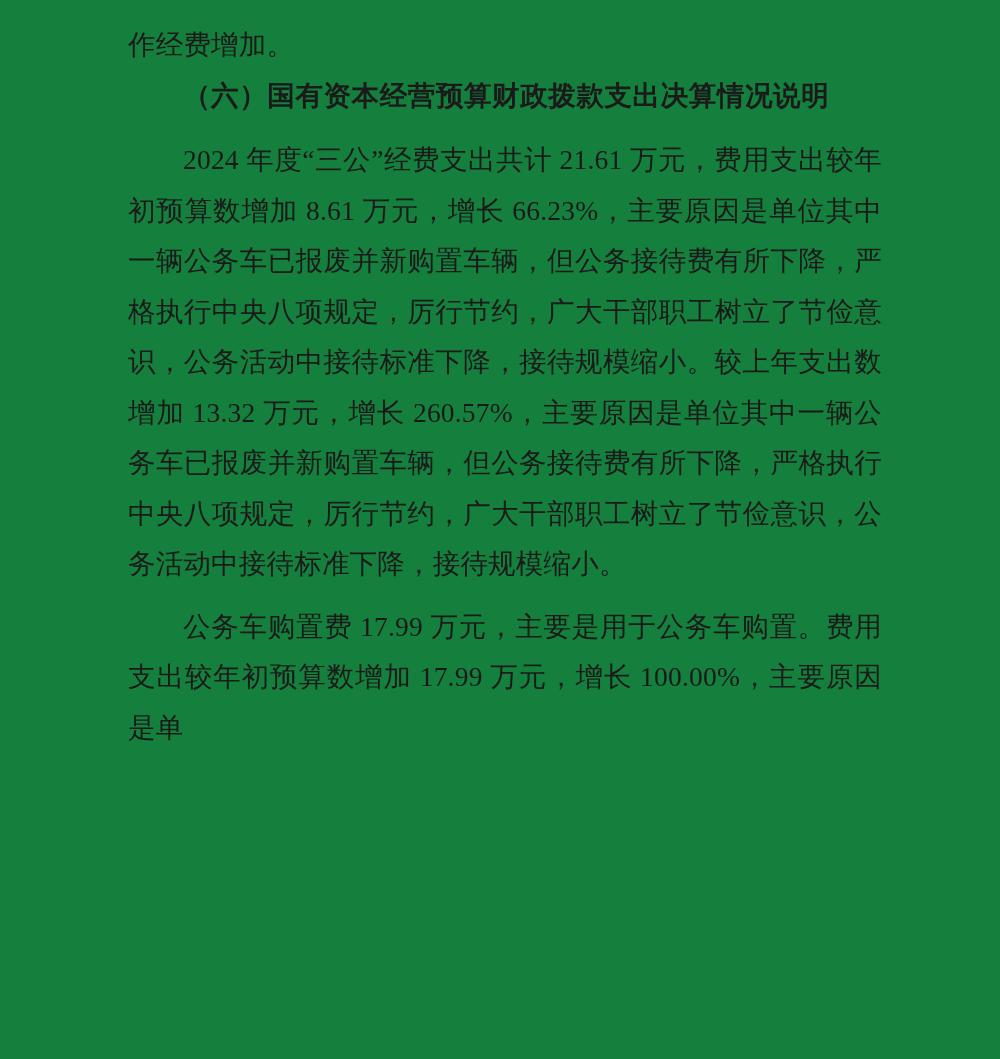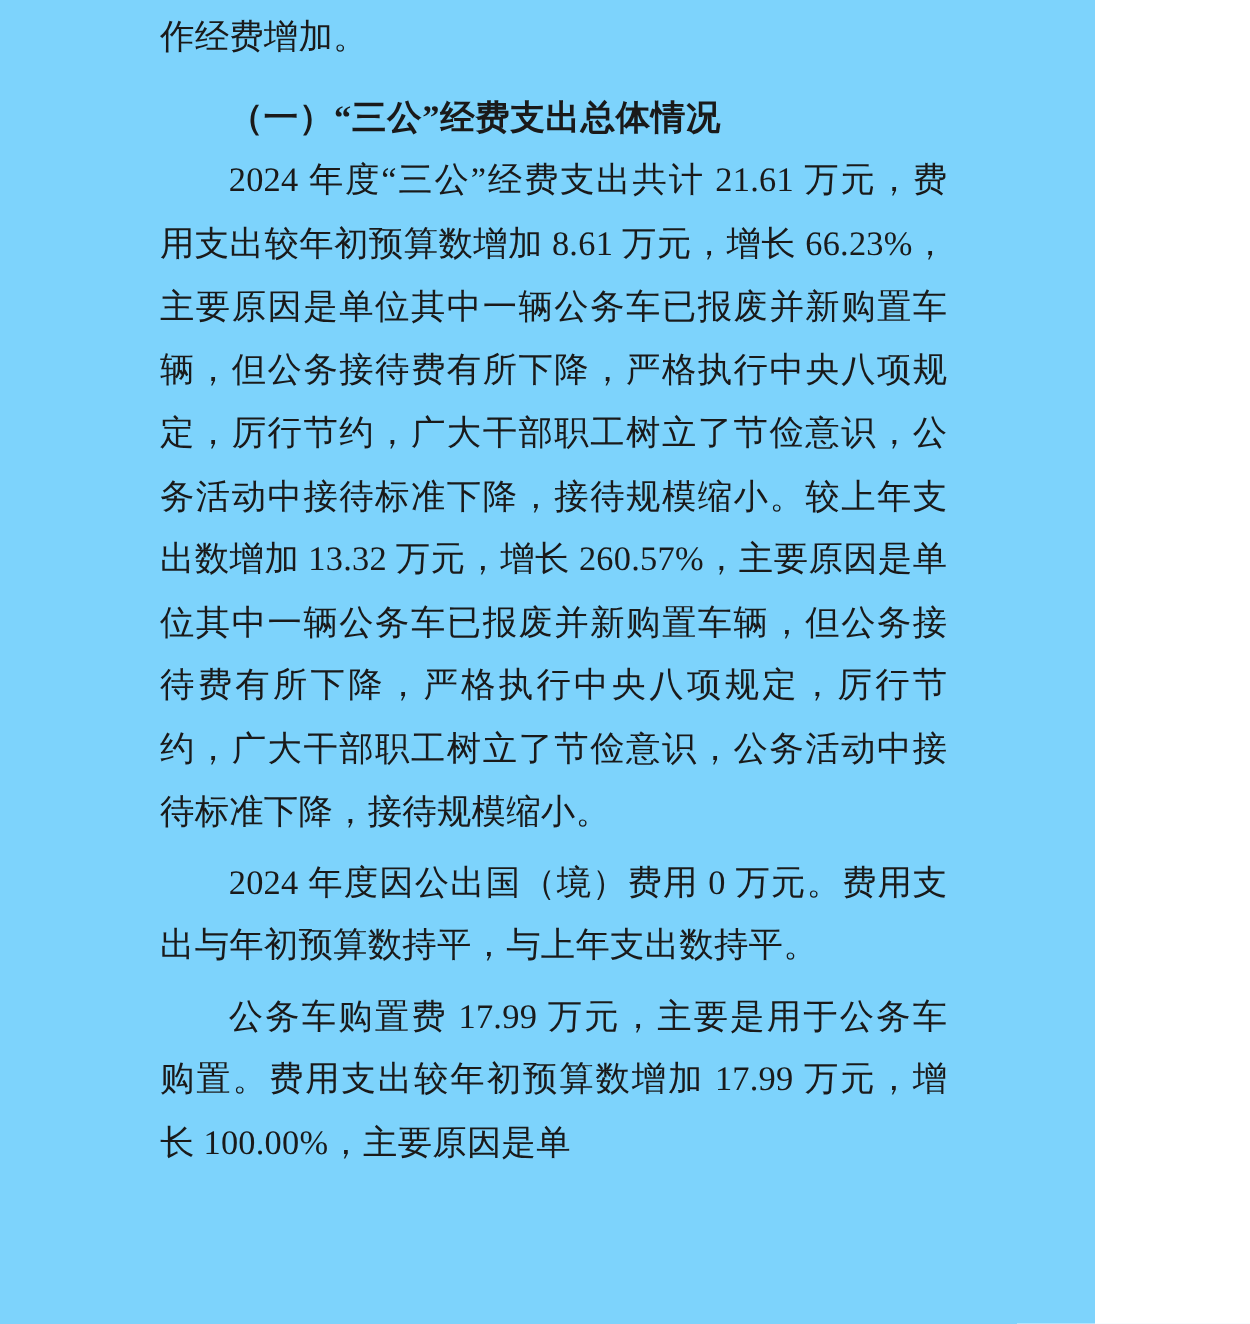--- a/index.html
+++ b/index.html
@@ -5,26 +5,26 @@
   html, body {
     margin: 0;
     padding: 0;
     background: #ffffff;
   }
   body {
     font-family: "Liberation Serif", "DejaVu Serif", serif;
   }
   .page {
     position: relative;
-    width: 876px;
+    width: 1000px;
     height: 1059px;
-    background: #7dd3fc;
+    background: #15803d;
     overflow: hidden;
     box-sizing: border-box;
-    padding: 0 118px 0 128px;
+    padding: 16px 118px 0 128px;
   }
   .doc {
     padding-top: 4px;
   }
   p {
     margin: 0;
     color: #1a1a1a;
     font-size: 27.5px;
     line-height: 50.5px;
     letter-spacing: 0.2px;
@@ -55,32 +55,31 @@
   }
 </style>
 </head>
 <body>
 
 <div class="page">
   <div class="doc">
 
     <p class="cont">作经费增加。</p>
 
+    <p class="heading">（六）国有资本经营预算财政拨款支出决算情况说明</p>
 
 
     <div class="gap-md"></div>
 
 
-    <p class="heading">（一）“三公”经费支出总体情况</p>
 
     <p class="indent">2024 年度“三公”经费支出共计 21.61 万元，费用支出较年初预算数增加 8.61 万元，增长 66.23%，主要原因是单位其中一辆公务车已报废并新购置车辆，但公务接待费有所下降，严格执行中央八项规定，厉行节约，广大干部职工树立了节俭意识，公务活动中接待标准下降，接待规模缩小。较上年支出数增加 13.32 万元，增长 260.57%，主要原因是单位其中一辆公务车已报废并新购置车辆，但公务接待费有所下降，严格执行中央八项规定，厉行节约，广大干部职工树立了节俭意识，公务活动中接待标准下降，接待规模缩小。</p>
 
     <div class="gap-sm"></div>
 
 
-    <p class="indent">2024 年度因公出国（境）费用 0 万元。费用支出与年初预算数持平，与上年支出数持平。</p>
 
     <div class="gap-sm"></div>
 
     <p class="indent">公务车购置费 17.99 万元，主要是用于公务车购置。费用支出较年初预算数增加 17.99 万元，增长 100.00%，主要原因是单</p>
 
   </div>
 </div>
 
 </body></html>

